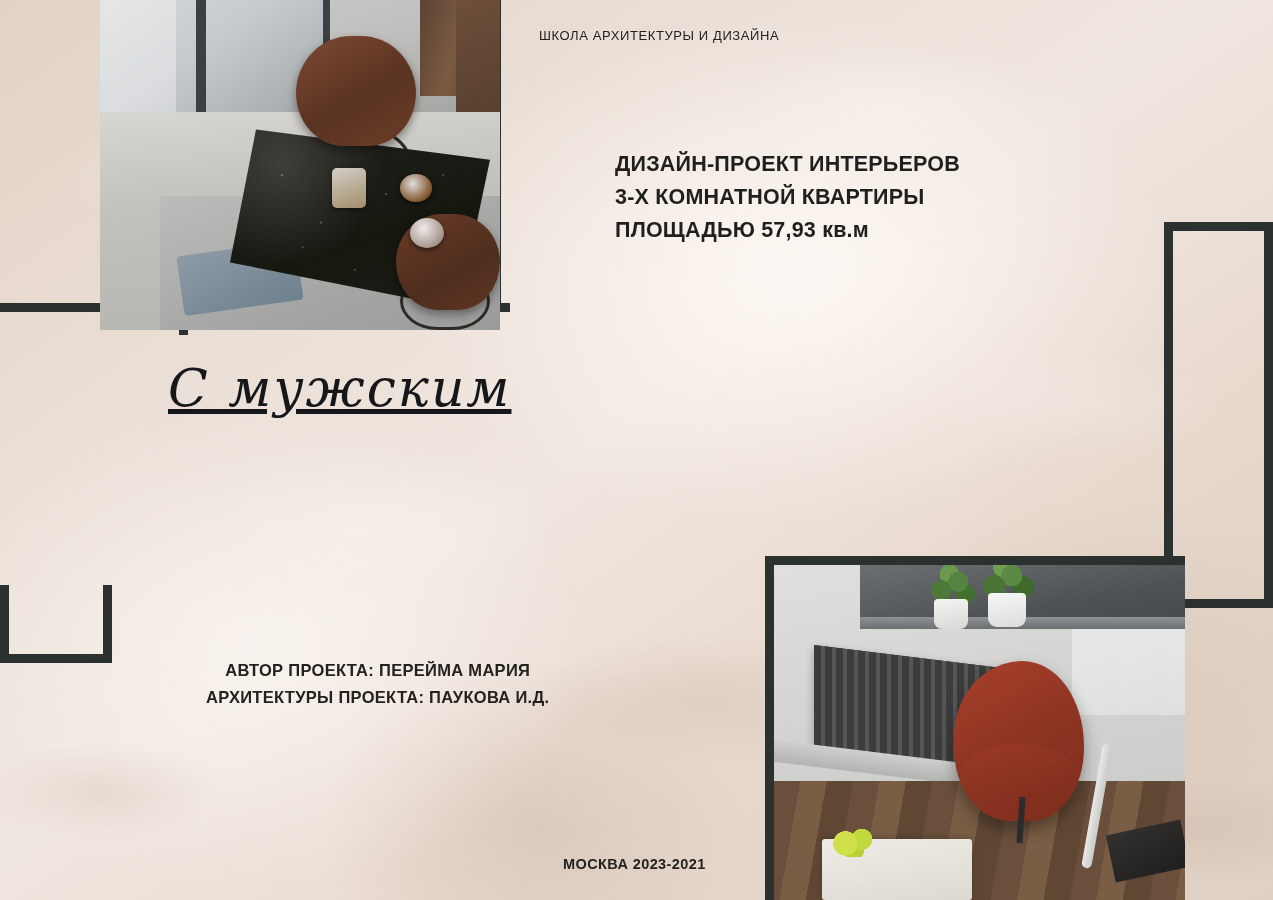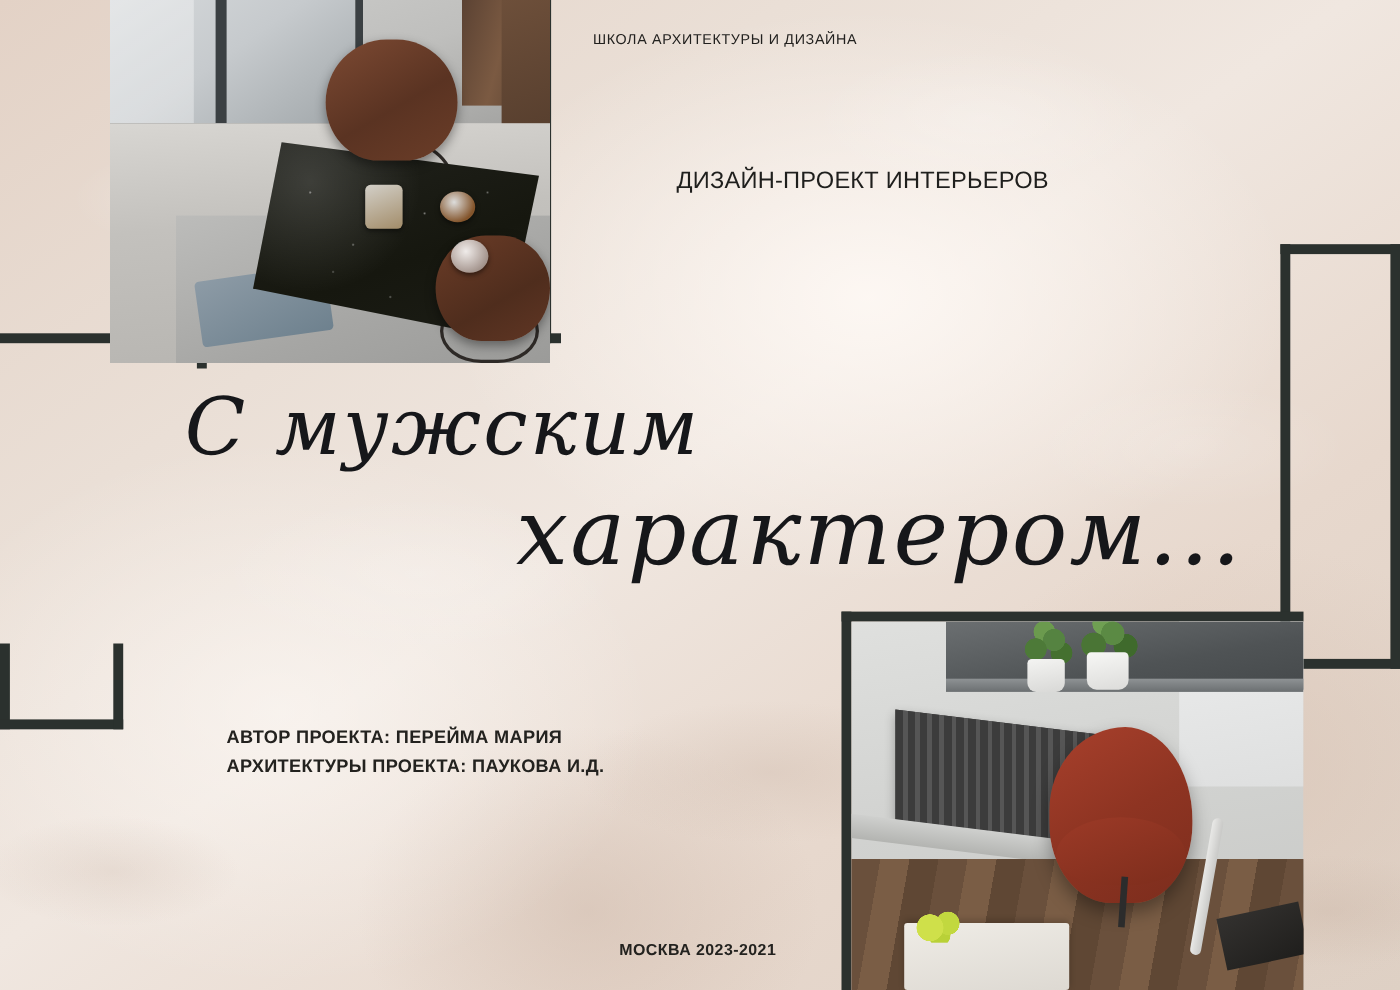--- a/index.html
+++ b/index.html
@@ -278,48 +278,49 @@
   }
 
   
   .school-label {
     position:absolute; left:539px; top:28px;
     font-size:13px; font-weight:normal; letter-spacing:0.6px;
     color:#22211f;
   }
   .project-info {
     position:absolute; left:615px; top:148px;
-    font-size:21.5px; font-weight:normal; line-height:33px;
+    font-size:21.5px; font-weight:bold; line-height:33px;
     color:#1f1f1d; letter-spacing:0.2px;
   }
   .headline {
     position:absolute; left:150px; top:340px; width:990px;
     font-family:"DejaVu Serif", serif;
     font-style:italic;
     color:#16171a;
   }
   .headline .line1 {
     display:block;
-    font-size:72px;
+    font-size:52px;
     line-height:96px;
     letter-spacing:2px;
     padding-left:18px;
+    text-decoration:underline;
   }
   .headline .line2 {
     display:block;
     font-size:84px;
     line-height:96px;
     letter-spacing:2px;
     text-align:right;
     padding-right:10px;
   }
   .credits {
     position:absolute; left:206px; top:657px;
     font-size:16.5px; font-weight:bold; line-height:27px;
-    color:#23221f; letter-spacing:0.3px;
+    color:#23221f; letter-spacing:0.3px;text-align:center;
   }
   .city-year {
     position:absolute; left:563px; top:856px;
     font-size:14.5px; font-weight:bold; color:#23221f; letter-spacing:0.4px;
   }
 </style>
 </head>
 <body>
 
 <div class="poster">
@@ -381,25 +382,26 @@
     <div class="p2-chair-leg"></div>
     <div class="p2-table"></div>
     <div class="p2-apples"></div>
     <div class="p2-corner-dark"></div>
   </div>
 
   <div class="school-label">ШКОЛА АРХИТЕКТУРЫ И ДИЗАЙНА</div>
 
   <div class="project-info">
     <div>ДИЗАЙН-ПРОЕКТ ИНТЕРЬЕРОВ</div>
+    <div>3-Х КОМНАТНОЙ КВАРТИРЫ</div>
+    <div>ПЛОЩАДЬЮ 57,93 кв.м</div>
   </div>
 
   <div class="headline">
     <span class="line1">С мужским</span>
-    <span class="line2">характером...</span>
   </div>
 
   <div class="credits">
     <div>АВТОР ПРОЕКТА: ПЕРЕЙМА МАРИЯ</div>
     <div>АРХИТЕКТУРЫ ПРОЕКТА: ПАУКОВА И.Д.</div>
   </div>
 
   <div class="city-year">МОСКВА 2023-2021</div>
 
 </div>

